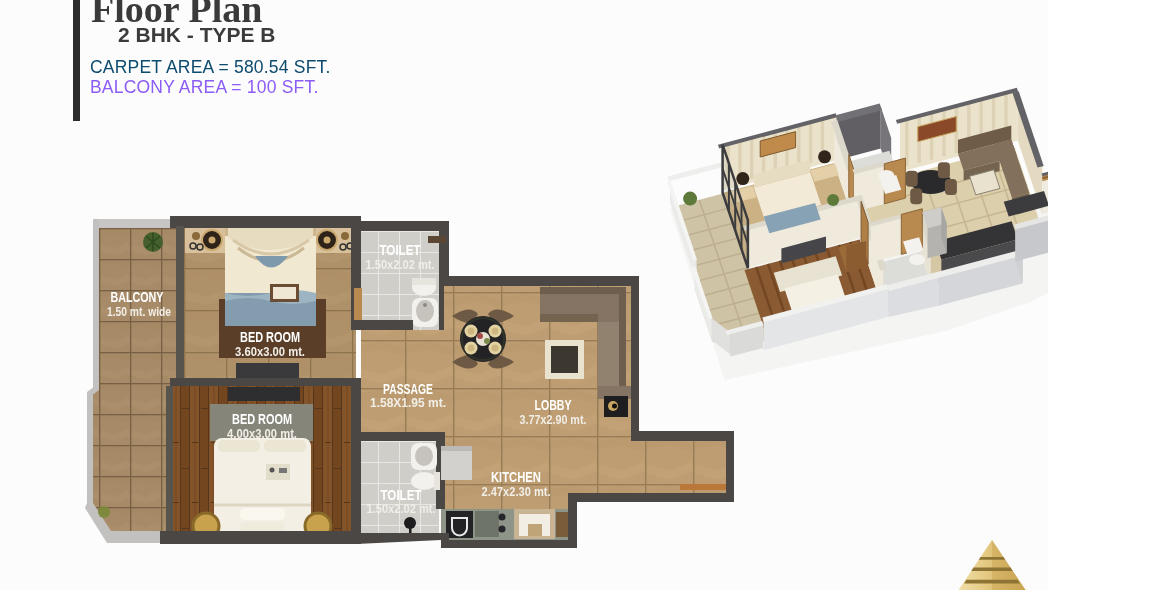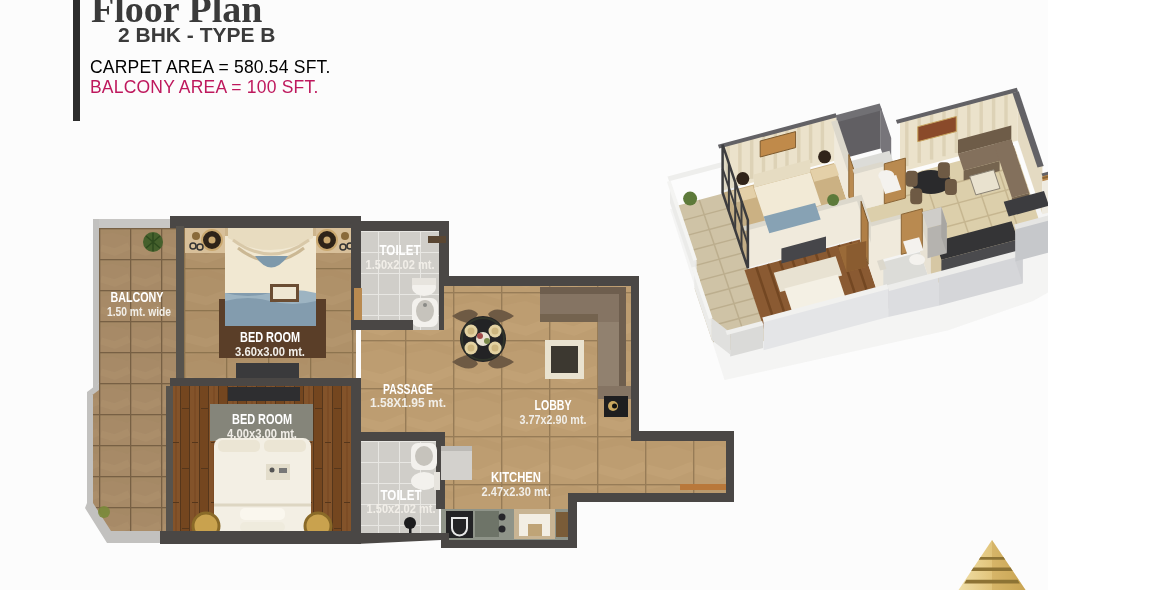--- a/index.html
+++ b/index.html
@@ -10,23 +10,23 @@
 </head>
 <body>
 <div id="page">
 
 <div class="hd" style="left:73px;top:0;width:7px;height:121px;background:#2c2c2c;"></div>
 
 <div class="hd" style="left:91px;top:-13px;font-family:'Liberation Serif',serif;font-weight:bold;font-size:38px;color:#3a3a3a;">Floor Plan</div>
 
 <div class="hd" style="left:90px;top:23px;font-weight:bold;font-size:21px;color:#3b3b3b;margin-left:28px;">2 BHK - TYPE B</div>
 
-<div class="hd" style="left:90px;top:57px;font-size:17.5px;letter-spacing:0.2px;color:#000000;">CARPET AREA = 580.54 SFT.</div>
-
-<div class="hd" style="left:90px;top:77px;font-size:17.5px;letter-spacing:0.2px;color:#be185d;">BALCONY AREA = 100 SFT.</div>
+<div class="hd" style="left:90px;top:57px;font-size:17.5px;letter-spacing:0.2px;color:#0c4a6e;">CARPET AREA = 580.54 SFT.</div>
+
+<div class="hd" style="left:90px;top:77px;font-size:17.5px;letter-spacing:0.2px;color:#8b5cf6;">BALCONY AREA = 100 SFT.</div>
 
 <svg width="1170" height="590" viewBox="0 0 1170 590">
 <defs>
 <pattern id="tileB" width="31" height="31" patternUnits="userSpaceOnUse" patternTransform="translate(6,11)">
   <rect width="31" height="31" fill="#a78a67"></rect>
   <path d="M0 4 L14 2 L28 6 L31 3" stroke="#a1865f" stroke-width="6" fill="none" opacity="0.22"></path>
   <path d="M2 20 L16 24 L30 18" stroke="#b49875" stroke-width="7" fill="none" opacity="0.26"></path>
   <rect width="31" height="1.3" fill="#776044"></rect>
   <rect width="1.3" height="31" fill="#776044"></rect>
 </pattern>

